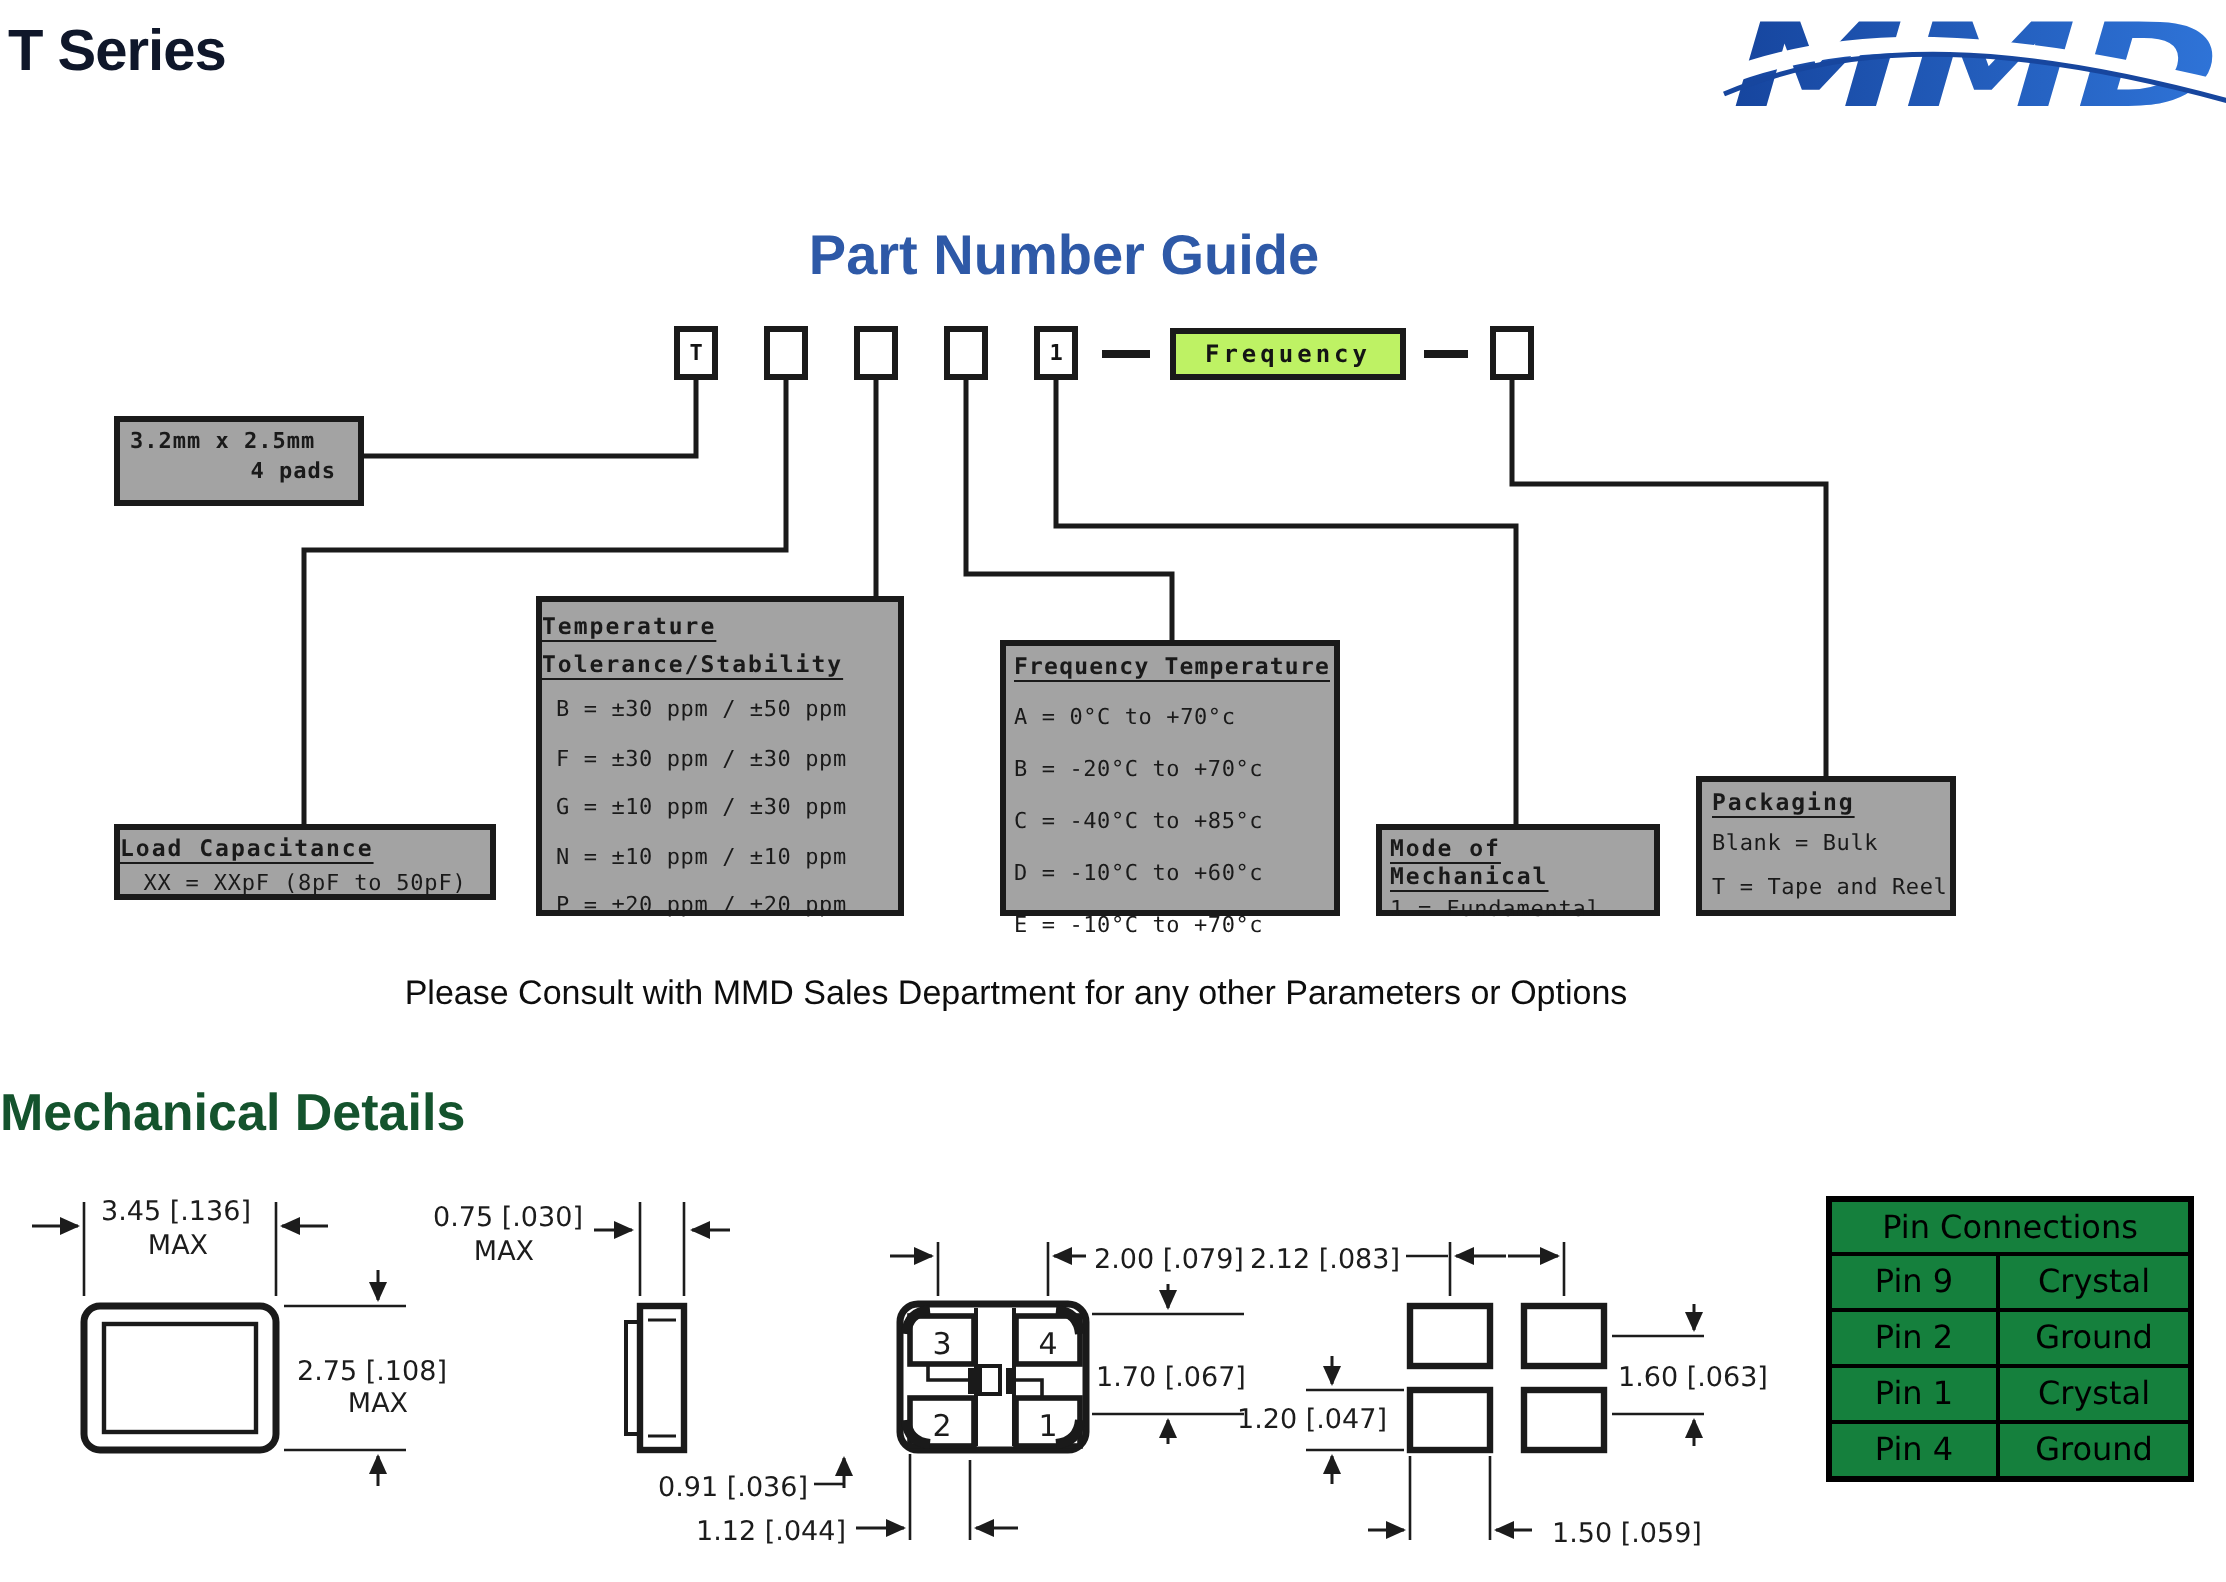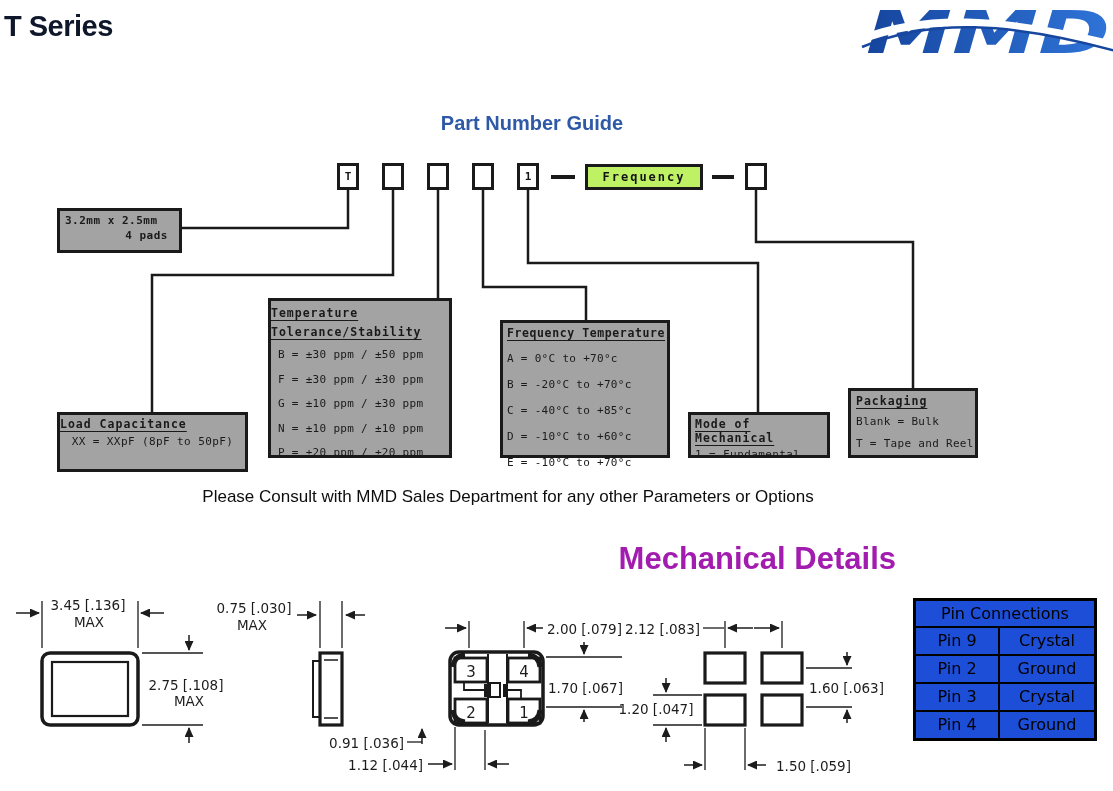--- a/index.html
+++ b/index.html
@@ -2,22 +2,22 @@
 <html><head>
 <meta charset="utf-8">
 <style>
   html,body{margin:0;padding:0;background:#fff;}
   #page{position:relative;width:1113px;height:791px;background:#ffffff;overflow:hidden;
         font-family:"Liberation Sans",sans-serif;color:#141414;}
   .abs{position:absolute;}
 
   
   #doc-title{left:4px;top:10px;font-size:29px;font-weight:bold;color:#0f172a;letter-spacing:-0.5px;}
-  #png-heading{left:0;top:112px;width:1064px;text-align:center;font-size:20px;font-weight:bold;color:#2e59a7;}
-  #mech-heading{left:0;top:541px;width:896px;text-align:right;font-size:31px;font-weight:bold;color:#a21caf;}
+  #png-heading{left:0;top:112px;width:1064px;text-align:center;font-size:28px;font-weight:bold;color:#2e59a7;}
+  #mech-heading{left:0;top:541px;width:896px;text-align:left;font-size:26px;font-weight:bold;color:#14532d;}
   #consult-note{left:0;top:487px;width:1016px;text-align:center;font-size:17px;color:#0d0d0d;}
 
   
   #connector-layer{left:0;top:0;width:1113px;height:791px;z-index:0;}
   #mech-layer{left:0;top:588px;width:1113px;height:203px;z-index:0;}
 
   
   .code-box{position:absolute;top:163px;width:22px;height:27px;border:3px solid #1a1a1a;background:#fff;
             z-index:2;display:flex;align-items:center;justify-content:center;
             font-family:"DejaVu Sans Mono",monospace;font-size:11px;font-weight:bold;box-sizing:border-box;}
@@ -29,40 +29,40 @@
   
   .label-box{position:absolute;border:3px solid #1a1a1a;background:#a3a3a3;z-index:2;box-sizing:border-box;
              font-family:"DejaVu Sans Mono",monospace;font-size:11px;color:#1a1a1a;letter-spacing:0.8px;}
   .lb-title{font-weight:bold;text-decoration:underline;text-underline-offset:3px;text-align:left;
             letter-spacing:1px;font-size:11.5px;}
   .lb-line{white-space:nowrap;}
 
   #pkg-box{left:57px;top:208px;width:125px;height:45px;padding:3px 5px;font-weight:bold;letter-spacing:0.5px;}
   #pkg-box .l2{text-align:right;padding-right:6px;margin-top:2px;}
 
-  #load-box{left:57px;top:412px;width:191px;height:60px;padding:2px 0;}
+  #load-box{left:57px;top:412px;width:191px;height:38px;padding:2px 0;}
   #load-box .lb-line{text-align:center;margin-top:4px;letter-spacing:0.4px;}
 
   #temp-box{left:268px;top:298px;width:184px;height:160px;padding:4px 0 0 0;}
   #temp-box .lb-title{display:block;margin:1px auto 0;}
   #temp-box .rows{padding-left:7px;margin-top:4px;}
   #temp-box .lb-line{line-height:24.5px;letter-spacing:0.3px;}
 
   #optemp-box{left:500px;top:320px;width:170px;height:138px;padding:3px 0 0 4px;}
   #optemp-box .lb-title{text-align:left;letter-spacing:0.6px;}
   #optemp-box .lb-line{line-height:26px;letter-spacing:0.3px;}
 
   #mode-box{left:688px;top:412px;width:142px;height:46px;padding:2px 0 0 4px;}
   #mode-box .lb-line{margin-top:3px;letter-spacing:0.4px;}
 
   #packaging-box{left:848px;top:388px;width:130px;height:70px;padding:3px 0 0 5px;}
   #packaging-box .lb-line{line-height:22px;letter-spacing:0.3px;}
 
   
-  #pin-table{left:913px;top:598px;width:184px;z-index:2;border:3px solid #000;background:#1d4ed8;
+  #pin-table{left:913px;top:598px;width:184px;z-index:2;border:3px solid #000;background:#15803d;
              font-family:"DejaVu Sans",sans-serif;font-size:16px;color:#000;box-sizing:border-box;}
   .pt-header{height:25px;line-height:25px;text-align:center;border-bottom:2.5px solid #000;}
   .pt-row{display:flex;height:26px;line-height:26px;border-bottom:2.5px solid #000;}
   .pt-row:last-child{border-bottom:none;}
   .pt-pin{width:82px;text-align:center;border-right:2.5px solid #000;}
   .pt-val{flex:1;text-align:center;}
 
   
   text{font-family:"DejaVu Sans",sans-serif;font-size:13.5px;fill:#1c1c1c;}
   .padnum{font-size:15px;}
@@ -275,21 +275,21 @@
     <div class="pt-header">Pin Connections</div>
     <div class="pt-row">
       <div class="pt-pin">Pin 9</div>
       <div class="pt-val">Crystal</div>
     </div>
     <div class="pt-row">
       <div class="pt-pin">Pin 2</div>
       <div class="pt-val">Ground</div>
     </div>
     <div class="pt-row">
-      <div class="pt-pin">Pin 3</div>
+      <div class="pt-pin">Pin 1</div>
       <div class="pt-val">Crystal</div>
     </div>
     <div class="pt-row">
       <div class="pt-pin">Pin 4</div>
       <div class="pt-val">Ground</div>
     </div>
   </div>
 
 </div>
 

